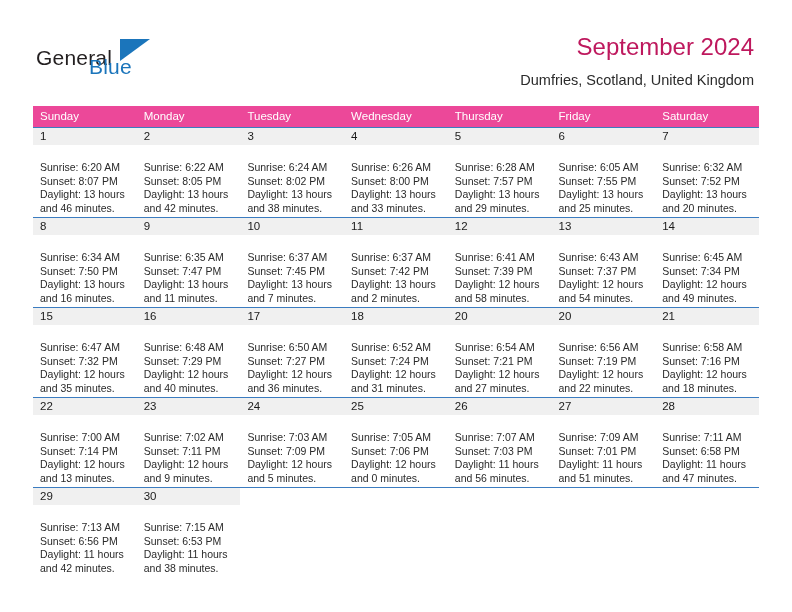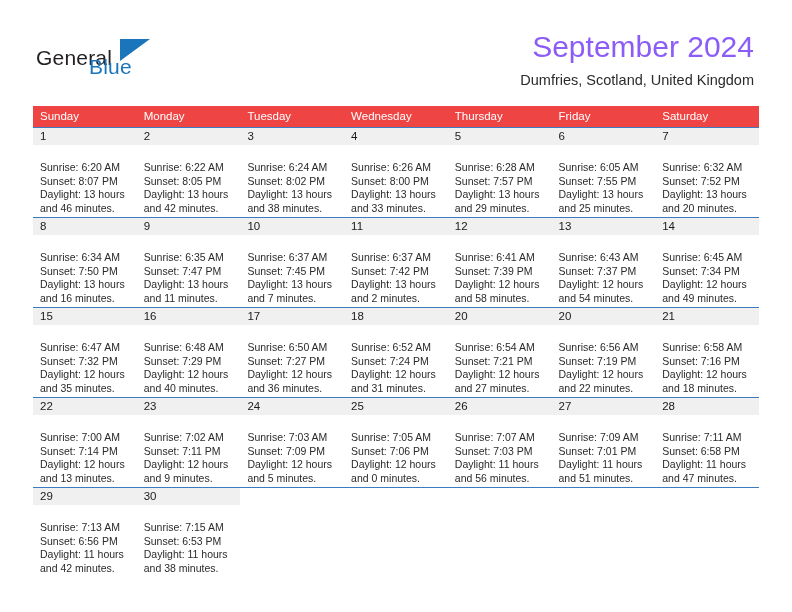--- a/index.html
+++ b/index.html
@@ -65,23 +65,23 @@
     border-bottom: 22px solid transparent;
   }
 
   .title-block {
     position: absolute;
     right: 38px;
     top: 30px;
     text-align: right;
   }
   .cal-title {
-    font-size: 30px;
+    font-size: 24px;
     font-weight: normal;
-    color: #8b5cf6;
+    color: #be185d;
     line-height: 34px;
     white-space: nowrap;
   }
   .cal-subtitle {
     font-size: 14.5px;
     color: #2b2b2b;
     line-height: 22px;
     margin-top: 5px;
     white-space: nowrap;
   }
@@ -89,21 +89,21 @@
   
   .calendar {
     position: absolute;
     left: 33px;
     top: 106px;
     width: 726px;
     border-collapse: collapse;
     table-layout: fixed;
   }
   .calendar th {
-    background: #ef4444;
+    background: #ec4899;
     color: #ffffff;
     font-size: 11.5px;
     font-weight: normal;
     text-align: left;
     padding: 4px 0 4px 7px;
     height: 13px;
     line-height: 13px;
   }
   .calendar td {
     vertical-align: top;

